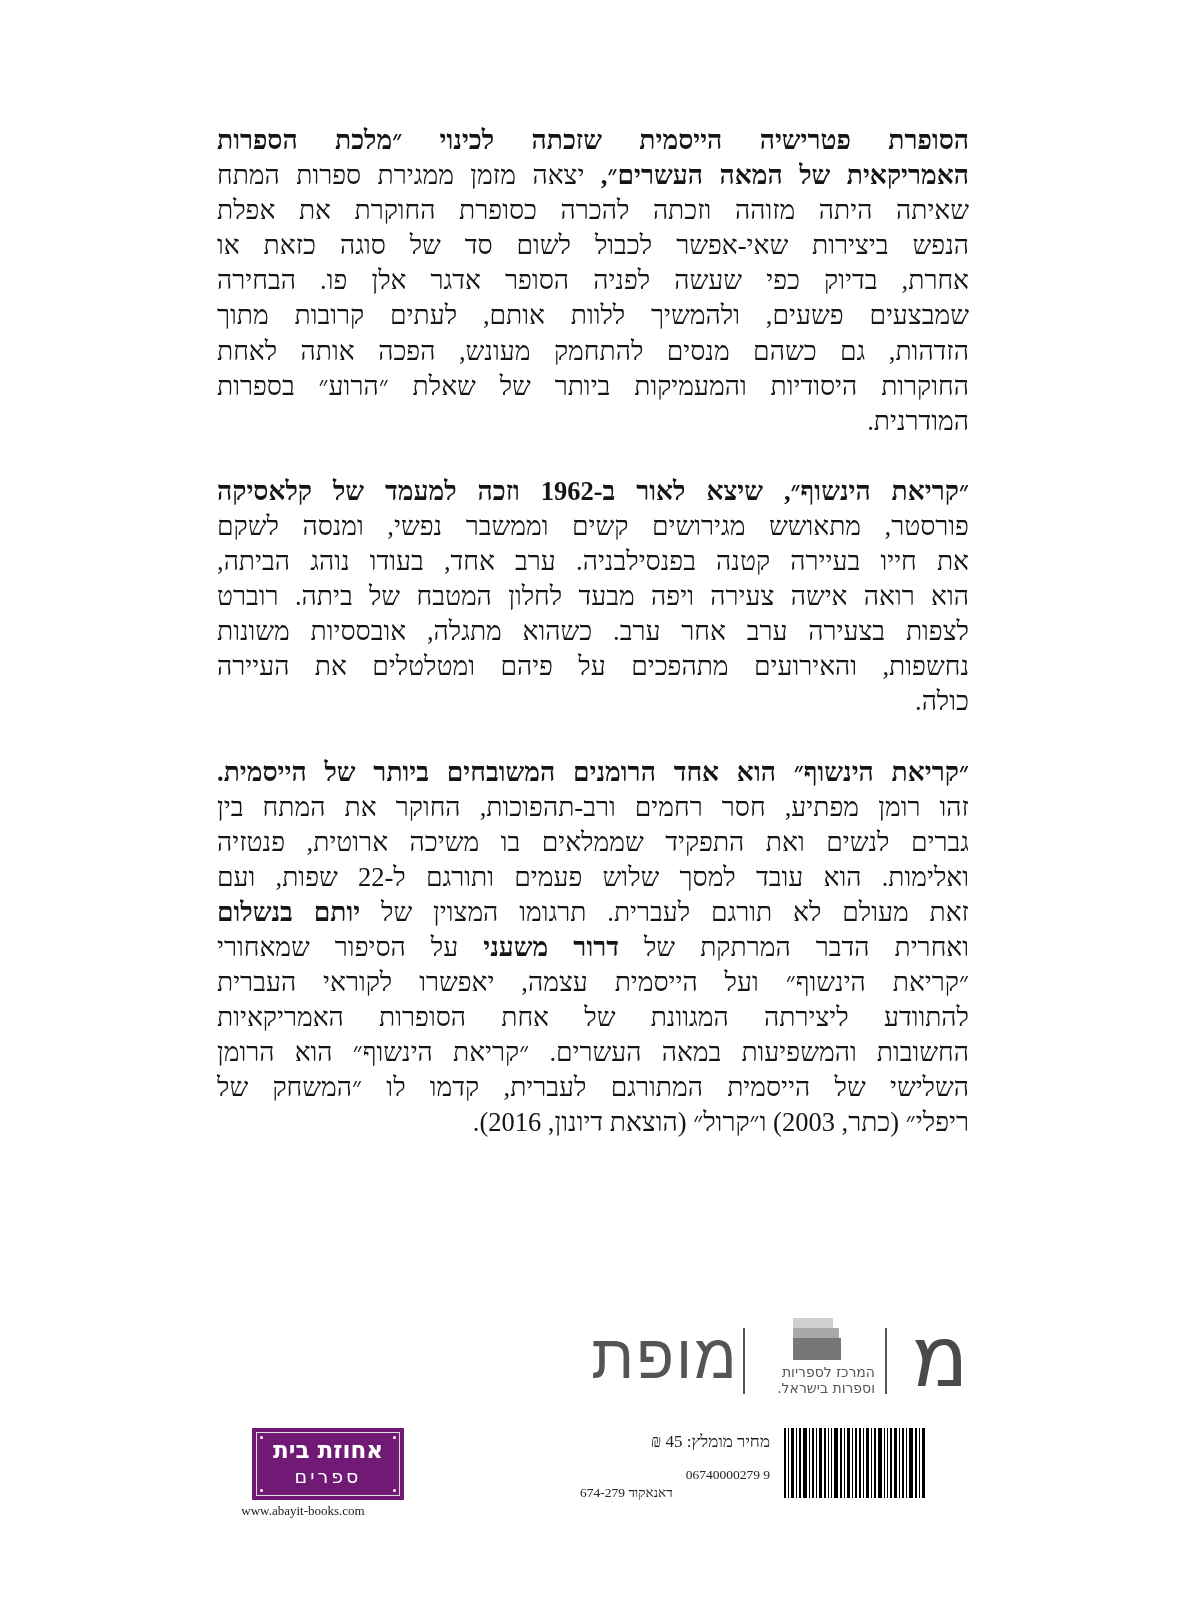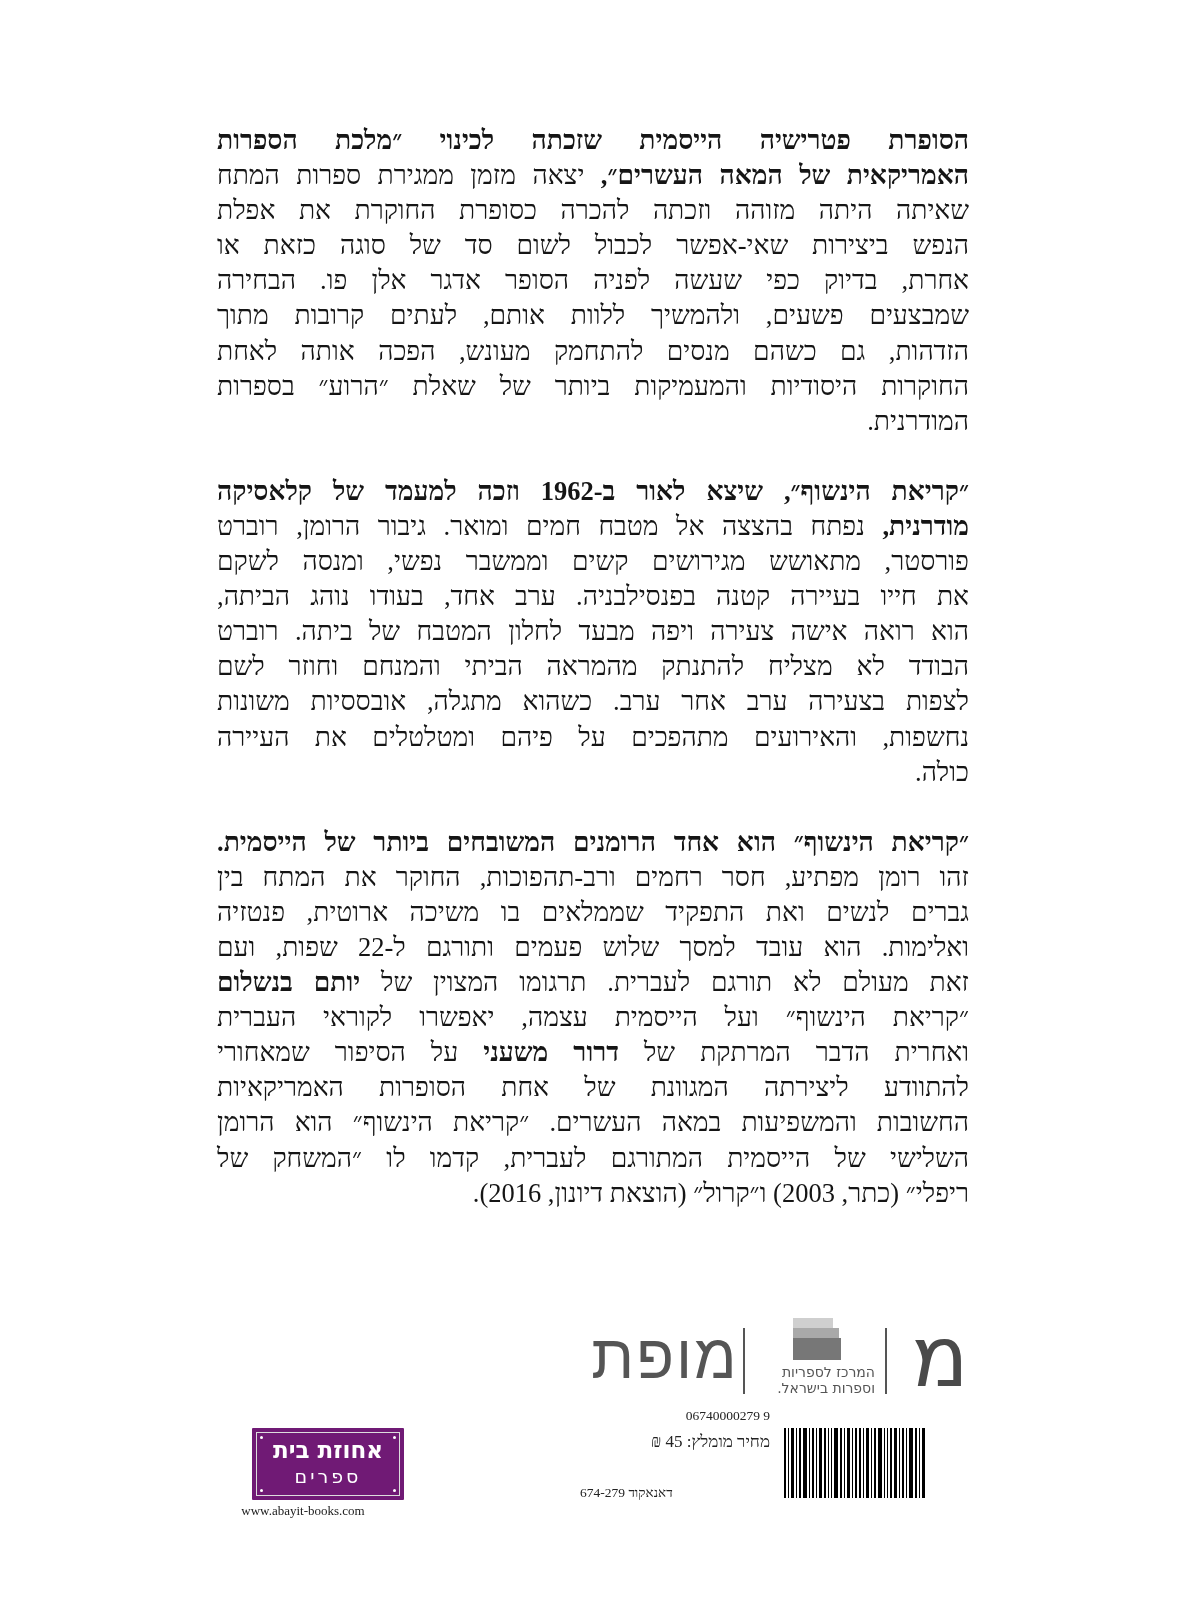--- a/index.html
+++ b/index.html
@@ -27,21 +27,21 @@
     .bs1 { left: 38px; top: 0; width: 40px; height: 10px; background: #cfcfcf; }
     .bs2 { left: 38px; top: 10px; width: 46px; height: 10px; background: #a9a9a9; }
     .bs3 { left: 38px; top: 20px; width: 48px; height: 22px; background: #777; }
     .center-text { position: absolute; right: 0; top: 46px; width: 120px; direction: rtl; text-align: right; font-family: "DejaVu Sans", sans-serif; font-size: 14px; line-height: 16px; color: #555; }
     .mofet { position: absolute; left: 0; top: 0; width: 150px; height: 78px; direction: rtl; text-align: center; font-family: "DejaVu Sans", sans-serif; font-size: 62px; line-height: 78px; color: #555; font-weight: 300; letter-spacing: 2px; }
 
     
     .barcode { position: absolute; left: 784px; top: 1428px; width: 188px; height: 70px; display: flex; align-items: stretch; }
     .barcode span { display: block; background: #000; margin-right: 2px; }
     .price { position: absolute; left: 580px; top: 1432px; width: 190px; direction: rtl; text-align: right; font-family: "Liberation Serif", "DejaVu Serif", serif; font-size: 17px; color: #222; }
-    .isbn-num { position: absolute; left: 580px; top: 1408px; width: 190px; direction: ltr; text-align: right; font-family: "Liberation Serif", serif; font-size: 13.5px; color: #222; }
+    .isbn-num { position: absolute; left: 580px; top: 1467px; width: 190px; direction: ltr; text-align: right; font-family: "Liberation Serif", serif; font-size: 13.5px; color: #222; }
     .danacode { position: absolute; left: 580px; top: 1485px; width: 190px; direction: rtl; text-align: left; font-family: "Liberation Serif", serif; font-size: 13.5px; color: #222; }
 
     
     .publisher-badge { position: absolute; left: 241px; top: 1428px; width: 152px; height: 72px; background: #701a75; border-radius: 1px; margin-left: 11px; }
     .publisher-badge .inner { position: absolute; left: 4px; top: 4px; right: 4px; bottom: 4px; border: 1px solid #ddd; }
     .publisher-badge .dot { position: absolute; width: 3px; height: 3px; background: #fff; border-radius: 50%; }
     .pb-name { position: absolute; left: 0; right: 0; top: 9px; text-align: center; direction: rtl; font-family: "DejaVu Sans", sans-serif; font-weight: bold; font-size: 23px; line-height: 26px; color: #fff; }
     .pb-sub { position: absolute; left: 0; right: 0; top: 37px; text-align: center; direction: rtl; font-family: "DejaVu Sans", sans-serif; font-size: 19px; line-height: 22px; color: #fff; letter-spacing: 3px; }
     .website { position: absolute; left: 217px; top: 1503px; width: 172px; text-align: center; font-family: "Liberation Serif", serif; font-size: 13px; color: #222; }
   </style>
@@ -57,37 +57,35 @@
         <span class="line"><span>שאיתה היתה מזוהה וזכתה להכרה כסופרת החוקרת את אפלת</span></span>
         <span class="line"><span>הנפש ביצירות שאי-אפשר לכבול לשום סד של סוגה כזאת או</span></span>
         <span class="line"><span>אחרת, בדיוק כפי שעשה לפניה הסופר אדגר אלן פו. הבחירה</span></span>
         <span class="line"><span>שמבצעים פשעים, ולהמשיך ללוות אותם, לעתים קרובות מתוך</span></span>
         <span class="line"><span>הזדהות, גם כשהם מנסים להתחמק מעונש, הפכה אותה לאחת</span></span>
         <span class="line"><span>החוקרות היסודיות והמעמיקות ביותר של שאלת ״הרוע״ בספרות</span></span>
         <span class="line last"><span>המודרנית.</span></span>
       </p>
       <p class="para">
         <span class="line"><span class="bold">״קריאת הינשוף״, שיצא לאור ב-1962 וזכה למעמד של קלאסיקה</span></span>
-        <span class="line"><span class="bold">מודרנית,</span><span> נפתח בהצצה אל מטבח חמים ומואר. גיבור הרומן, רוברט</span></span>
         <span class="line"><span>פורסטר, מתאושש מגירושים קשים וממשבר נפשי, ומנסה לשקם</span></span>
         <span class="line"><span>את חייו בעיירה קטנה בפנסילבניה. ערב אחד, בעודו נוהג הביתה,</span></span>
         <span class="line"><span>הוא רואה אישה צעירה ויפה מבעד לחלון המטבח של ביתה. רוברט</span></span>
-        <span class="line"><span>הבודד לא מצליח להתנתק מהמראה הביתי והמנחם וחוזר לשם</span></span>
         <span class="line"><span>לצפות בצעירה ערב אחר ערב. כשהוא מתגלה, אובססיות משונות</span></span>
         <span class="line"><span>נחשפות, והאירועים מתהפכים על פיהם ומטלטלים את העיירה</span></span>
         <span class="line last"><span>כולה.</span></span>
       </p>
       <p class="para">
         <span class="line"><span class="bold">״קריאת הינשוף״ הוא אחד הרומנים המשובחים ביותר של הייסמית.</span></span>
         <span class="line"><span>זהו רומן מפתיע, חסר רחמים ורב-תהפוכות, החוקר את המתח בין</span></span>
         <span class="line"><span>גברים לנשים ואת התפקיד שממלאים בו משיכה ארוטית, פנטזיה</span></span>
         <span class="line"><span>ואלימות. הוא עובד למסך שלוש פעמים ותורגם ל-22 שפות, ועם</span></span>
         <span class="line"><span>זאת מעולם לא תורגם לעברית. תרגומו המצוין של </span><span class="bold">יותם בנשלום</span></span>
+        <span class="line"><span>ואחרית הדבר המרתקת של </span><span class="bold">דרור משעני</span><span> על הסיפור שמאחורי</span></span>
         <span class="line"><span>״קריאת הינשוף״ ועל הייסמית עצמה, יאפשרו לקוראי העברית</span></span>
-        <span class="line"><span>ואחרית הדבר המרתקת של </span><span class="bold">דרור משעני</span><span> על הסיפור שמאחורי</span></span>
         <span class="line"><span>להתוודע ליצירתה המגוונת של אחת הסופרות האמריקאיות</span></span>
         <span class="line"><span>החשובות והמשפיעות במאה העשרים. ״קריאת הינשוף״ הוא הרומן</span></span>
         <span class="line"><span>השלישי של הייסמית המתורגם לעברית, קדמו לו ״המשחק של</span></span>
         <span class="line last"><span>ריפלי״ (כתר, 2003) ו״קרול״ (הוצאת דיונון, 2016).</span></span>
       </p>
     </div>
 
   <div class="logo-row">
     <div class="logo-mem">מ</div>
     <div class="divider div1"></div>

